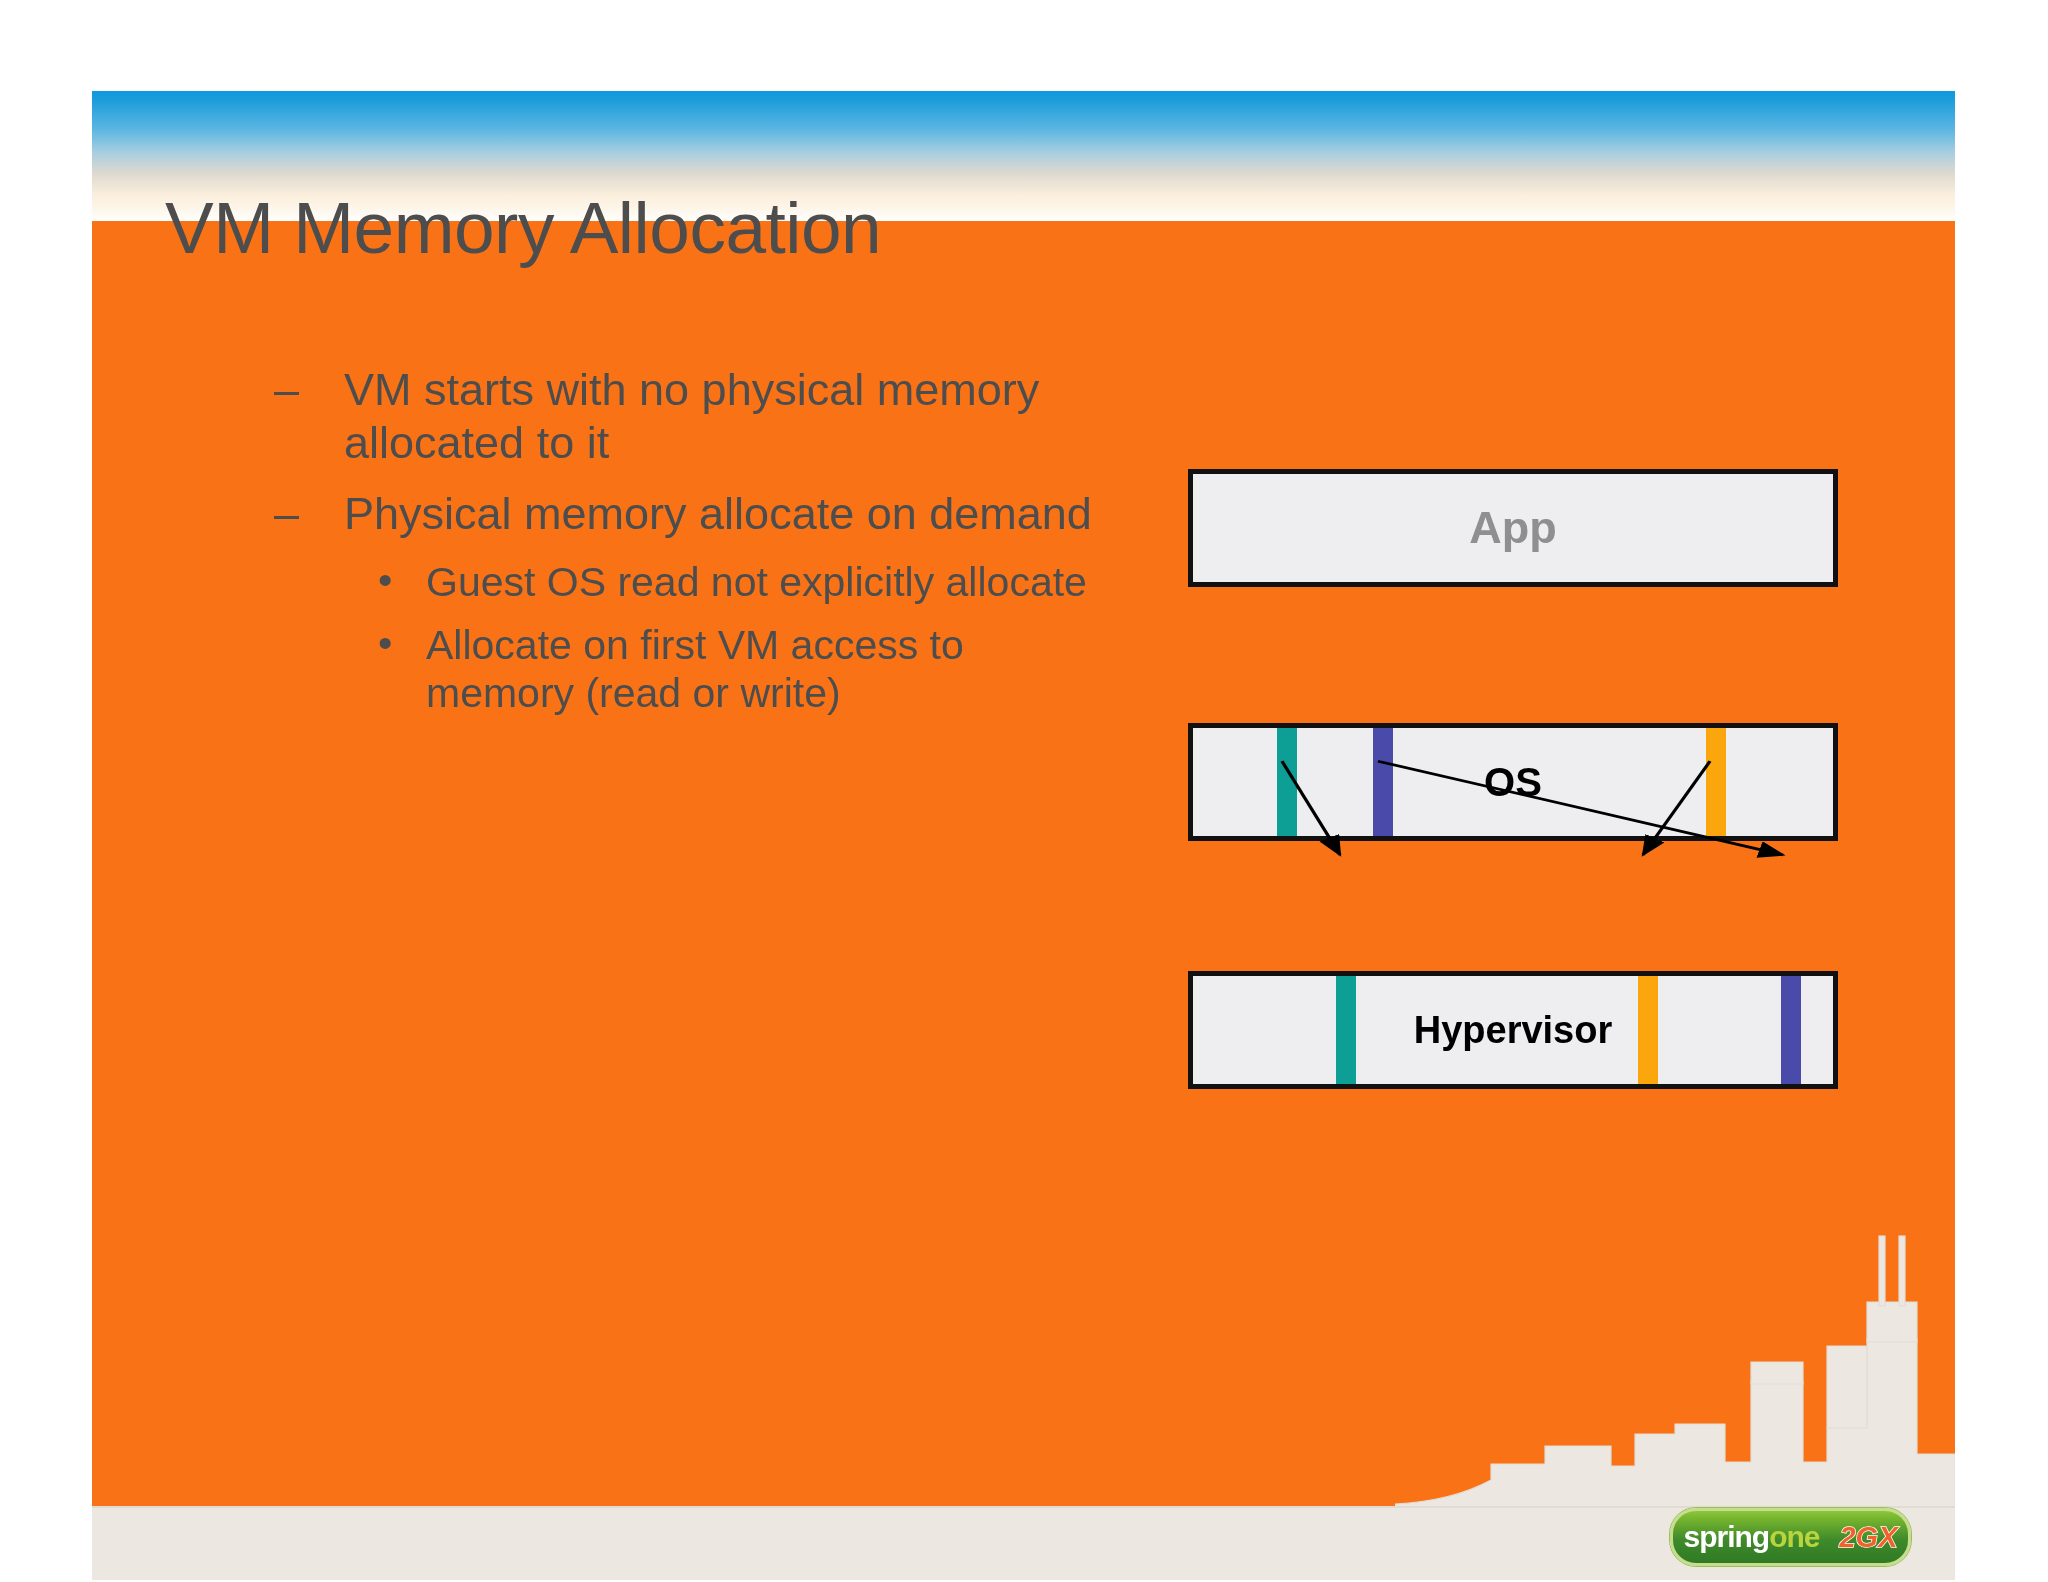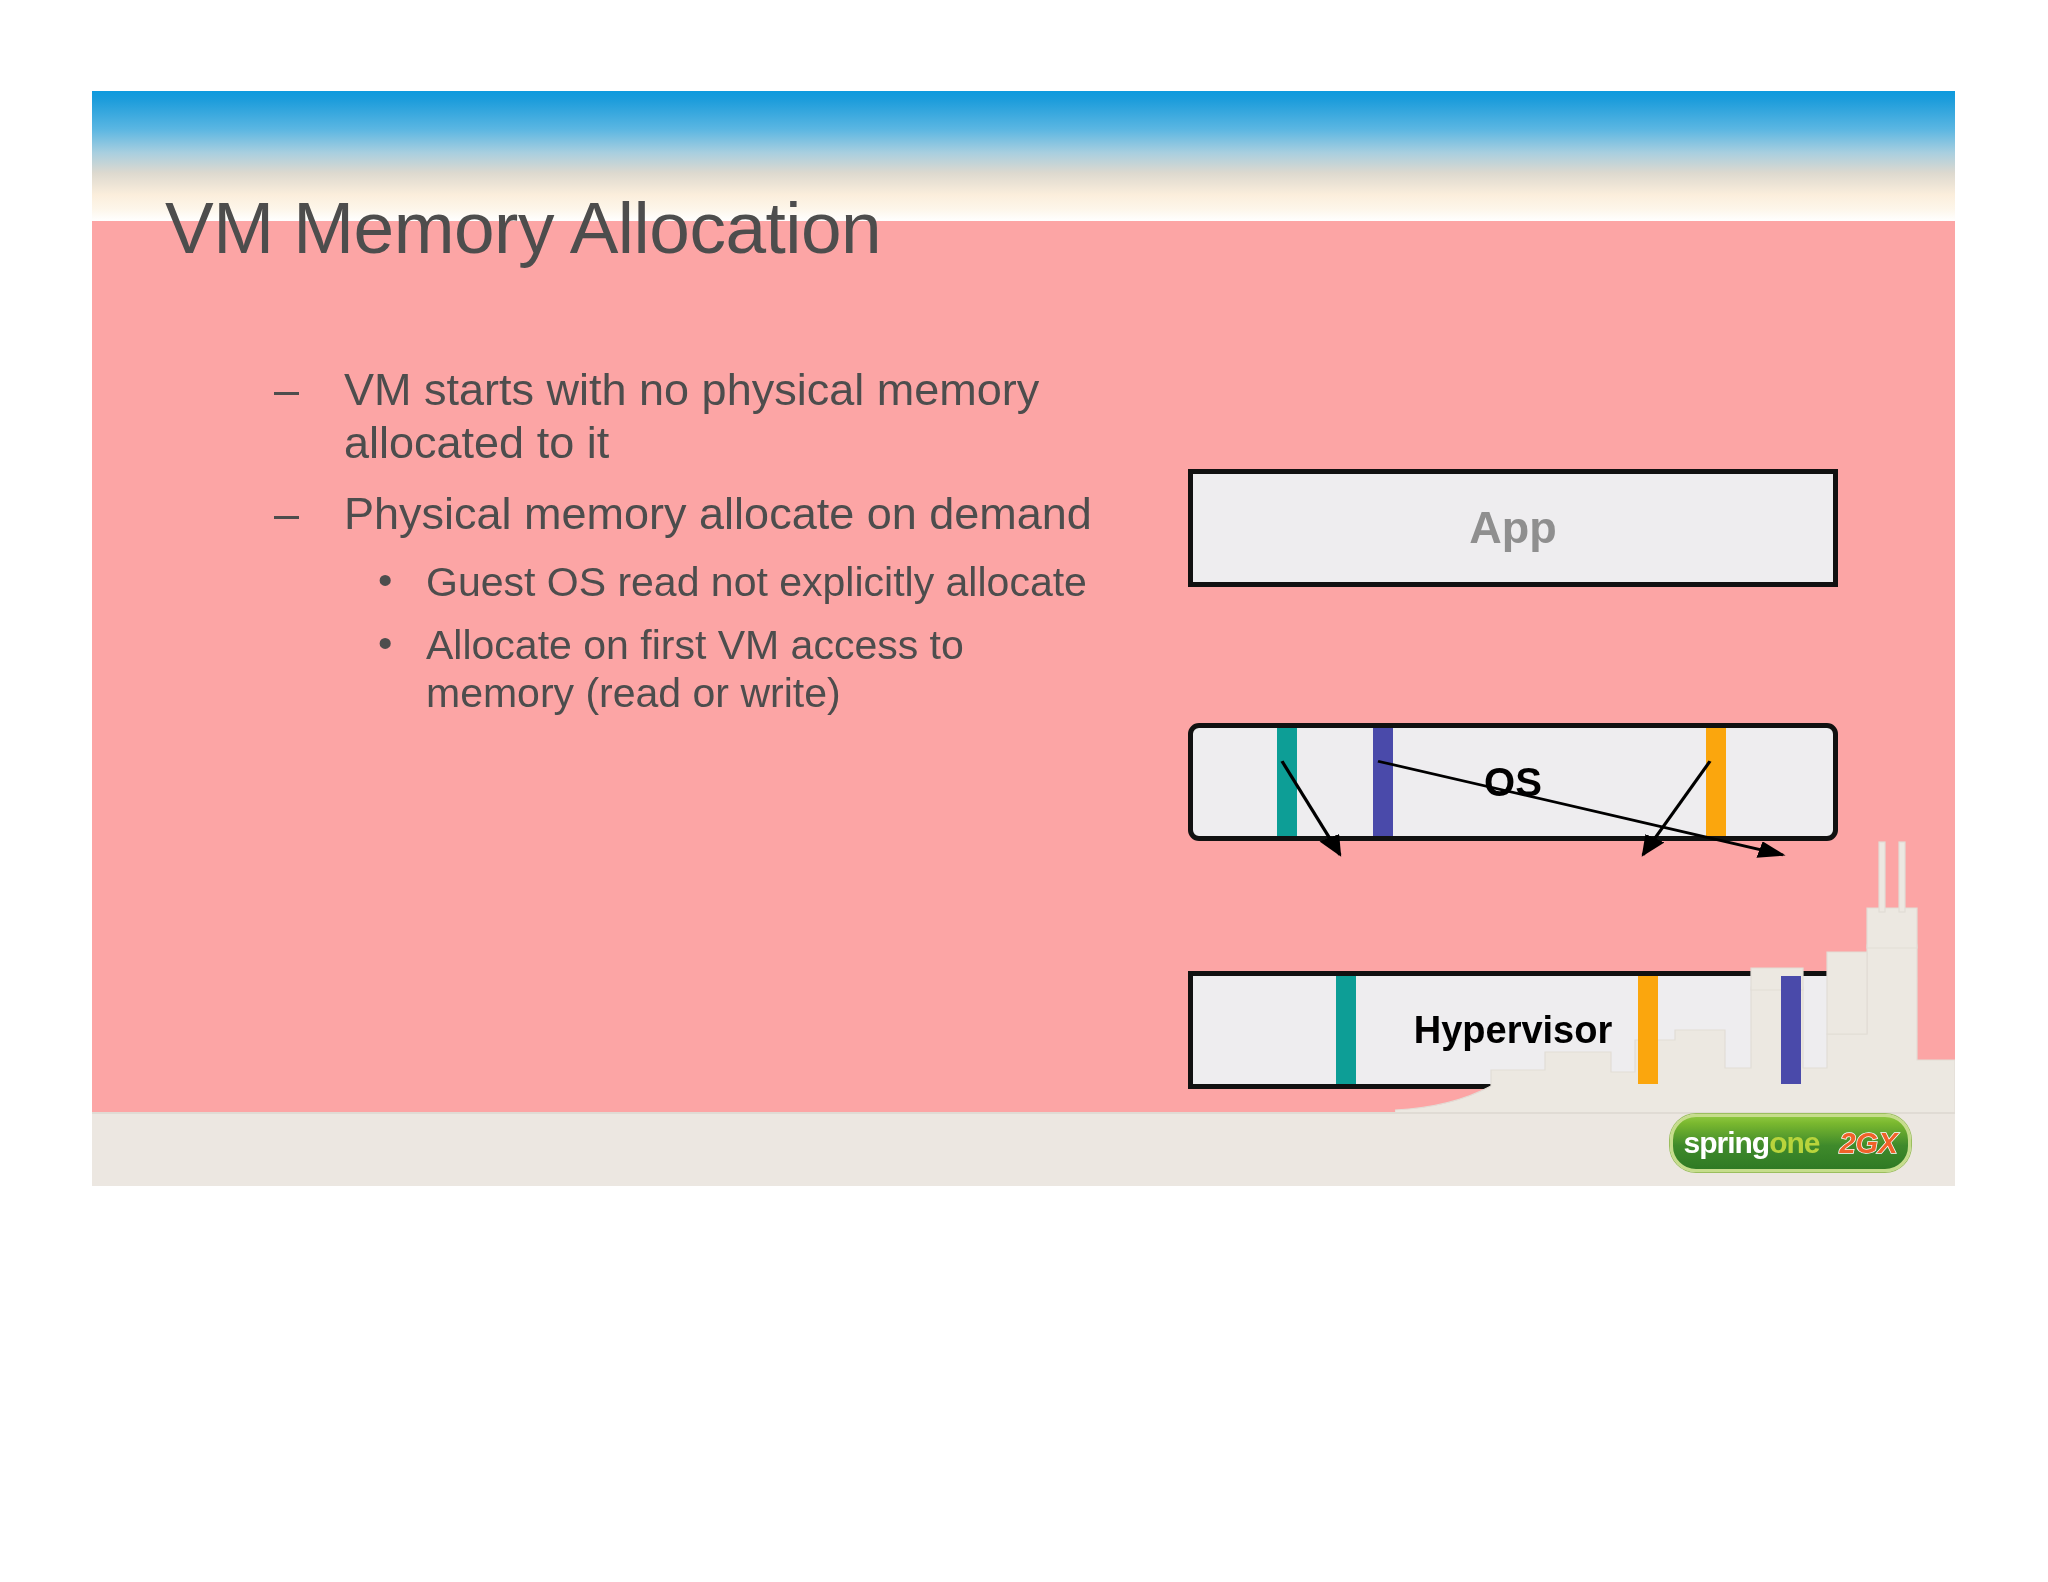--- a/index.html
+++ b/index.html
@@ -13,22 +13,22 @@
     font-family: "Liberation Sans", sans-serif;
     overflow: hidden;
     position: relative;
   }
 
   #slide {
     position: absolute;
     left: 92px;
     top: 91px;
     width: 1863px;
-    height: 1095px;
-    background: #fca5a5;
+    height: 1489px;
+    background: #f97316;
     overflow: hidden;
   }
 
   
   #header-band {
     position: absolute;
     left: 0; top: 0;
     width: 100%;
     height: 130px;
     background: linear-gradient(to bottom,
@@ -221,21 +221,21 @@
     </div>
 
   </div>
 
   <div id="diagram">
 
     <div class="mem-box" style="left:0px; top:0px; width:650px; height:118px;">
       <span class="mem-label app">App</span>
     </div>
 
-    <div class="mem-box" style="left:0px; top:254px; width:650px; height:118px;border-radius:11px;">
+    <div class="mem-box" style="left:0px; top:254px; width:650px; height:118px;">
       <span class="page-bar" style="left:84px; background:#0d9e96;"></span>
       <span class="page-bar" style="left:180px; background:#4a4aaa;"></span>
       <span class="page-bar" style="left:513px; background:#fba60d;"></span>
       <span class="mem-label os">OS</span>
     </div>
 
     <div class="mem-box" style="left:0px; top:502px; width:650px; height:118px;">
       <span class="page-bar" style="left:143px; background:#0d9e96;"></span>
       <span class="page-bar" style="left:445px; background:#fba60d;"></span>
       <span class="page-bar" style="left:588px; background:#4a4aaa;"></span>

